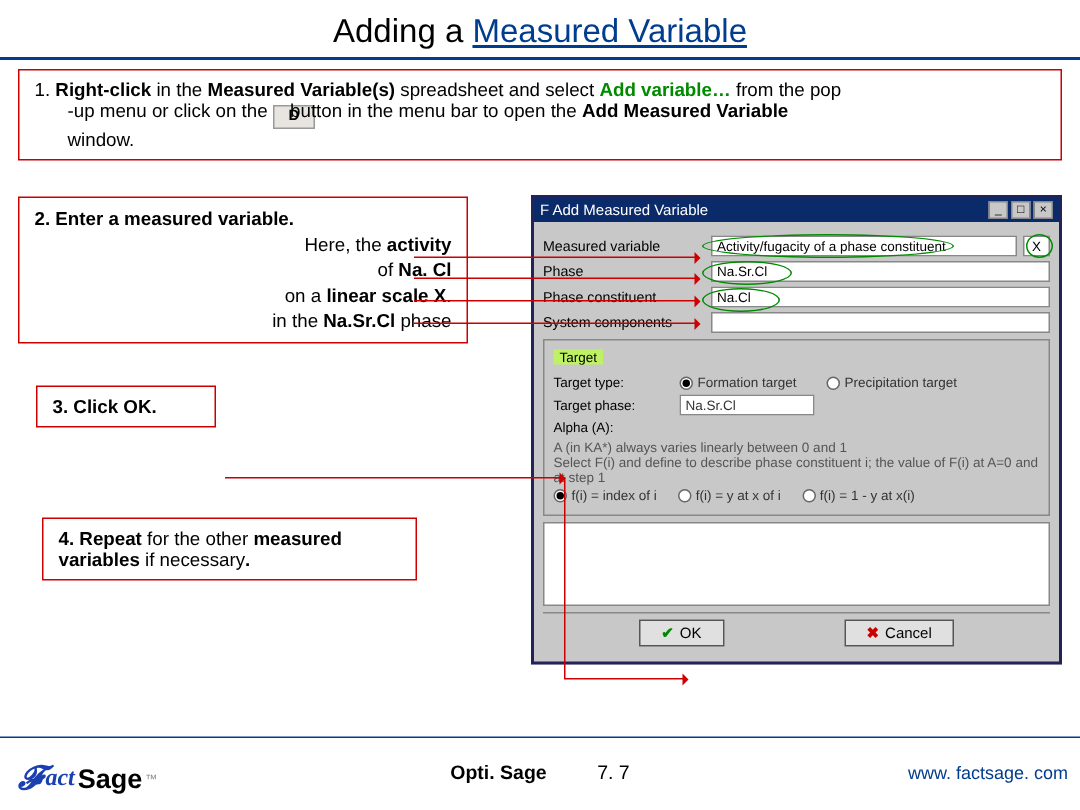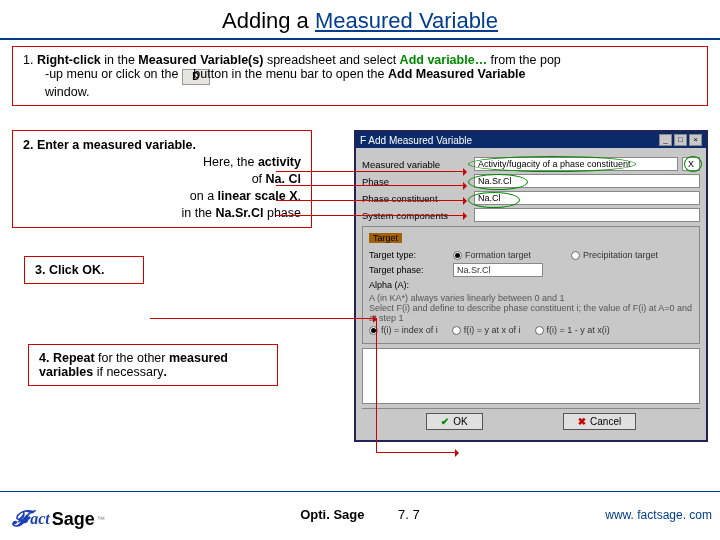--- a/index.html
+++ b/index.html
@@ -24,21 +24,21 @@
   .dlg { position: absolute; left: 354px; top: 130px; width: 354px; border: 2px solid #23235a; background: #c8c8c8; font-size: 9.5px; }
   .dlg-title { background: linear-gradient(#0a2a6a,#0a2a6a); color:#fff; padding: 2px 4px; font-size: 10px; display:flex; align-items:center; }
   .dlg-title span { flex:1; }
   .wbtn { width:13px; height:12px; background:#c8c8c8; border:1px solid #888; margin-left:2px; font: 8px/10px Arial; text-align:center; color:#000; }
   .dlg-body { padding: 6px; }
   .row { display:flex; align-items:center; margin: 3px 0; gap:4px; }
   .lbl { width: 108px; color:#000; }
   .fld { flex:1; background:#fff; border:1px solid #888; height:14px; padding:0 3px; font-size:9px; line-height:12px; overflow:hidden; }
   .chip { height:14px; background:#fff; border:1px solid #888; padding:0 3px; font-size:9px; line-height:12px; }
   .group { border:1px solid #888; padding: 6px 6px 6px 30px; margin-top:4px; font-size:9px; color:#333; }
-  .gtitle { margin:-12px 0 4px -24px; background:#a16207; display:inline-block; padding:0 4px; color:#000; }
+  .gtitle { margin:-12px 0 4px -24px; background:#bef264; display:inline-block; padding:0 4px; color:#000; }
   .radio-row { display:flex; gap:14px; margin:2px 0; }
   .radio { display:flex; align-items:center; gap:3px; }
   .rdot { width:9px;height:9px;border:1px solid #666;border-radius:50%; background:#fff; display:inline-block; }
   .rdot.on::after{content:"";display:block;width:5px;height:5px;background:#000;border-radius:50%;margin:1px auto;}
   .big-white { background:#fff; height:56px; border:1px solid #888; margin-top:4px; }
   .btnrow { display:flex; justify-content:center; gap:80px; padding:4px; border-top:1px solid #888; margin-top:4px; }
   .btn { background:#e0e0e0; border:1px solid #555; padding:2px 14px; font-size:10px; display:flex; align-items:center; gap:4px; }
 
   
   .footer-line { position:absolute; left:0; bottom:48px; right:0; height:0; border-top:1.5px solid #003d8f; }
@@ -136,21 +136,21 @@
     </div>
 
     <div class="group">
       <div class="gtitle">Target</div>
       <div class="row" style="margin-left:-24px">
         <div class="lbl" style="width:80px">Target type:</div>
         <div class="radio">
             <span class="rdot on"></span>
             <span>Formation target</span>
           </div>
-        <div class="radio" style="margin-left:36px">
+        <div class="radio" style="margin-left:16px">
             <span class="rdot"></span>
             <span>Precipitation target</span>
           </div>
       </div>
       <div class="row" style="margin-left:-24px">
         <div class="lbl" style="width:80px">Target phase:</div>
         <div class="fld" style="flex:0 0 90px">Na.Sr.Cl</div>
       </div>
       <div class="row" style="margin-left:-24px">
         <div class="lbl" style="width:80px">Alpha (A):</div>

